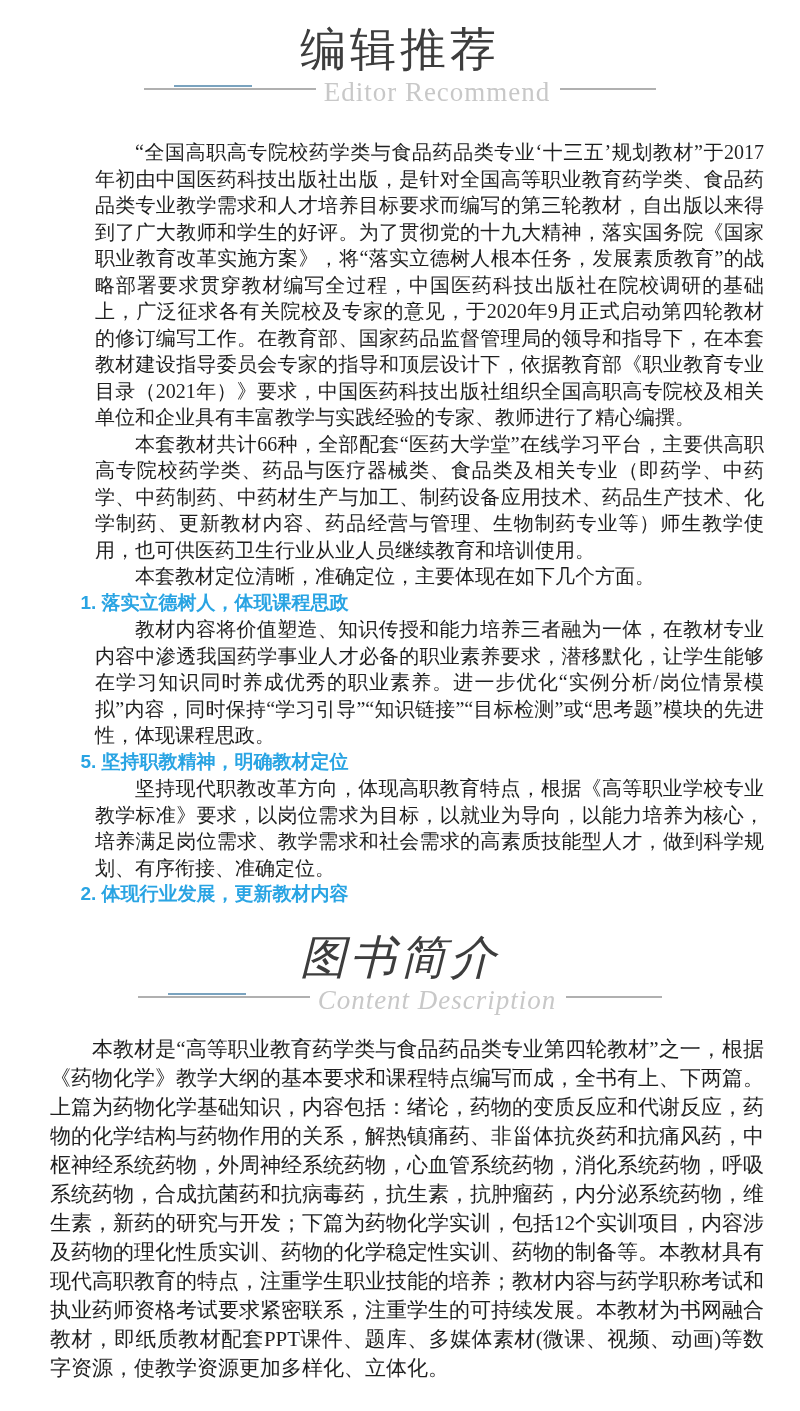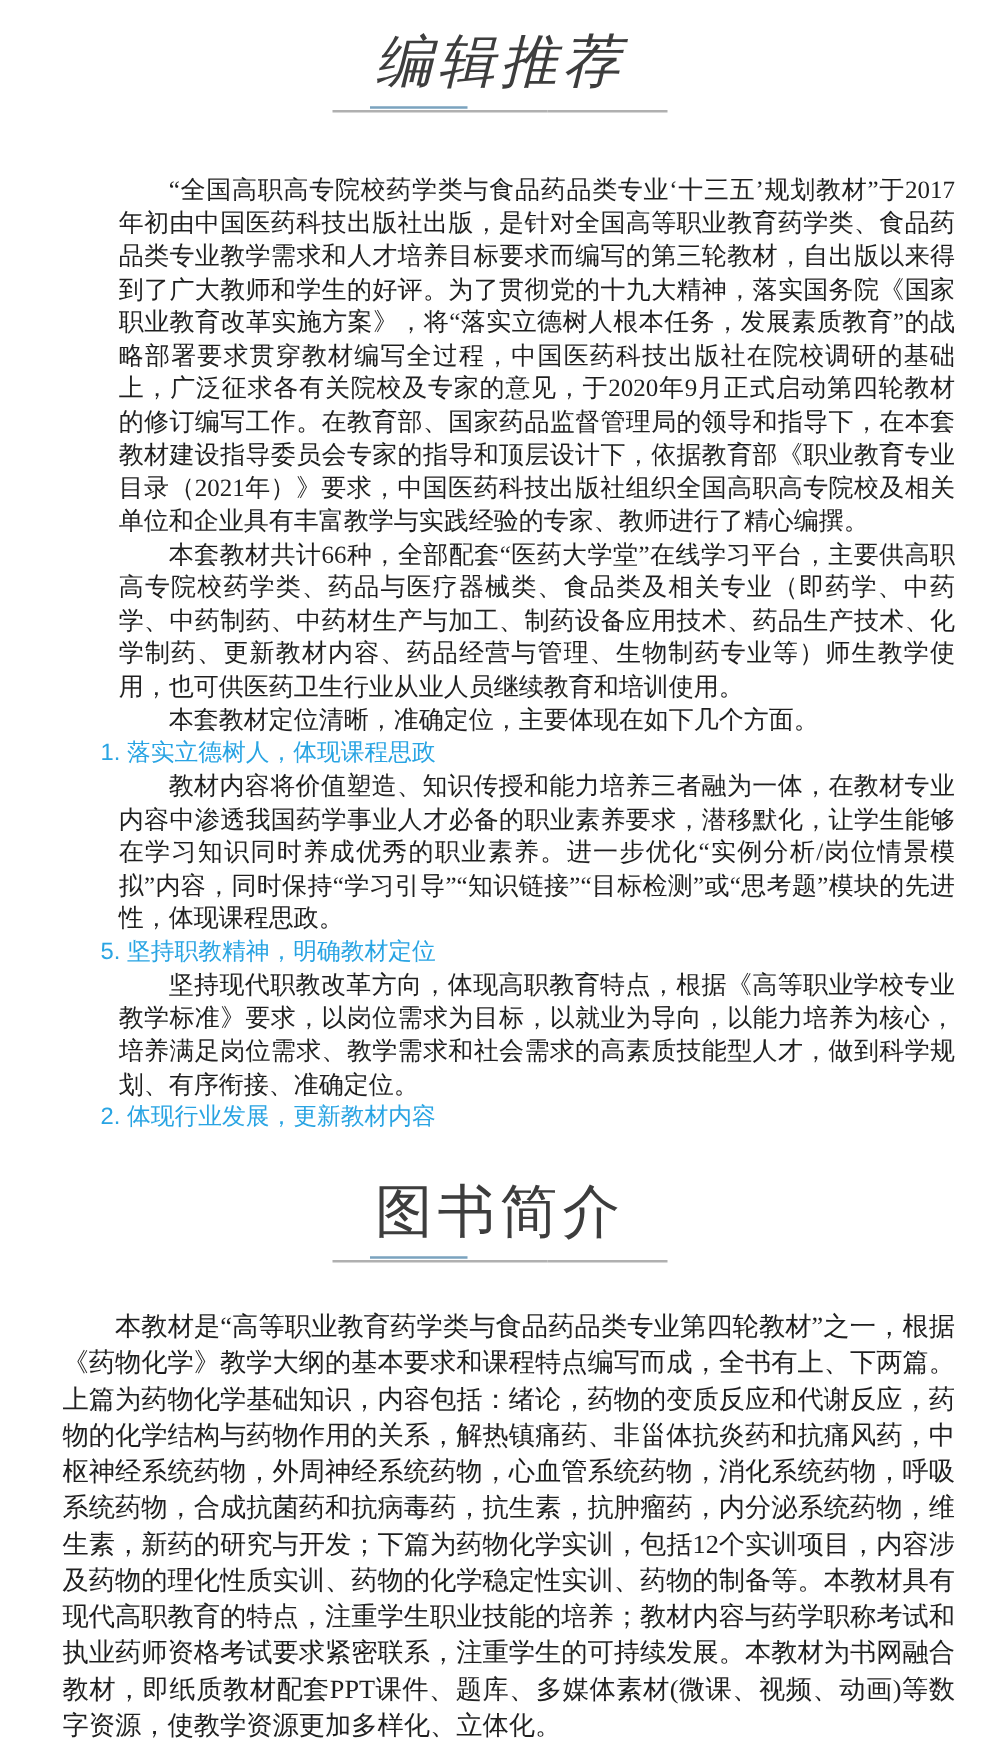--- a/index.html
+++ b/index.html
@@ -8,22 +8,22 @@
     min-height: 1411px;
     background: #ffffff;
     color: #1f1f1f;
     font-family: "Liberation Serif", "DejaVu Serif", serif;
     -webkit-font-smoothing: antialiased;
   }
   .page { width: 800px; overflow: hidden; }
 
   
   .section-header { text-align: center; }
-  .sec1-header { padding-top: 22px; font-style: italic; }
-  .sec2-header { margin-top: 34px; }
+  .sec1-header { padding-top: 22px; }
+  .sec2-header { margin-top: 22px; font-style: italic; }
   .hdr-title {
     font-family: "Liberation Sans", "DejaVu Sans", sans-serif;
     font-weight: 300;
     font-size: 46px;
     line-height: 55px;
     letter-spacing: 4px;
     color: var(--title-gray, #3d3d3d);
     text-align: center;
   }
   .hdr-divider {
@@ -62,38 +62,39 @@
     margin: 0;
     text-indent: 2em;
     text-align: justify;
   }
   .s1 p.para { font-size: 20px; line-height: 26.5px; margin-left: 45px; }
   .s2 p.para { font-size: 21px; line-height: 29px; }
   .s1 { margin-top: 26px; }
   .s2 { margin-top: 14px; }
   p.feature-heading {
     font-family: "Liberation Sans", "DejaVu Sans", sans-serif;
-    font-weight: normal;
+    font-weight: bold;
     color: var(--accent-blue, #29a4e3);
     font-size: 19px;
     line-height: 26.5px;
     text-indent: 1.6em;
   }
 </style>
 </head>
 <body style="color: rgb(31, 31, 31);">
 
 <div class="page">
 
   <div class="section-header sec1-header">
     <div class="hdr-title">编辑推荐</div>
     <div class="hdr-divider">
       <span class="hdr-line hdr-line-left">
           <span class="blue-seg"></span>
         </span>
+      <span class="hdr-subtitle">Editor Recommend</span>
       <span class="hdr-line hdr-line-right"></span>
     </div>
   </div>
 
   <div class="body-text s1">
     <p class="para">“全国高职高专院校药学类与食品药品类专业‘十三五’规划教材”于2017年初由中国医药科技出版社出版，是针对全国高等职业教育药学类、食品药品类专业教学需求和人才培养目标要求而编写的第三轮教材，自出版以来得到了广大教师和学生的好评。为了贯彻党的十九大精神，落实国务院《国家职业教育改革实施方案》，将“落实立德树人根本任务，发展素质教育”的战略部署要求贯穿教材编写全过程，中国医药科技出版社在院校调研的基础上，广泛征求各有关院校及专家的意见，于2020年9月正式启动第四轮教材的修订编写工作。在教育部、国家药品监督管理局的领导和指导下，在本套教材建设指导委员会专家的指导和顶层设计下，依据教育部《职业教育专业目录（2021年）》要求，中国医药科技出版社组织全国高职高专院校及相关单位和企业具有丰富教学与实践经验的专家、教师进行了精心编撰。</p>
     <p class="para">本套教材共计66种，全部配套“医药大学堂”在线学习平台，主要供高职高专院校药学类、药品与医疗器械类、食品类及相关专业（即药学、中药学、中药制药、中药材生产与加工、制药设备应用技术、药品生产技术、化学制药、更新教材内容、药品经营与管理、生物制药专业等）师生教学使用，也可供医药卫生行业从业人员继续教育和培训使用。</p>
     <p class="para">本套教材定位清晰，准确定位，主要体现在如下几个方面。</p>
     <p class="feature-heading">1. 落实立德树人，体现课程思政</p>
     <p class="para">教材内容将价值塑造、知识传授和能力培养三者融为一体，在教材专业内容中渗透我国药学事业人才必备的职业素养要求，潜移默化，让学生能够在学习知识同时养成优秀的职业素养。进一步优化“实例分析/岗位情景模拟”内容，同时保持“学习引导”“知识链接”“目标检测”或“思考题”模块的先进性，体现课程思政。</p>
@@ -101,20 +102,21 @@
     <p class="para">坚持现代职教改革方向，体现高职教育特点，根据《高等职业学校专业教学标准》要求，以岗位需求为目标，以就业为导向，以能力培养为核心，培养满足岗位需求、教学需求和社会需求的高素质技能型人才，做到科学规划、有序衔接、准确定位。</p>
     <p class="feature-heading">2. 体现行业发展，更新教材内容</p>
   </div>
 
   <div class="section-header sec2-header">
     <div class="hdr-title">图书简介</div>
     <div class="hdr-divider">
       <span class="hdr-line hdr-line-left">
           <span class="blue-seg"></span>
         </span>
+      <span class="hdr-subtitle">Content Description</span>
       <span class="hdr-line hdr-line-right"></span>
     </div>
   </div>
 
   <div class="body-text s2">
     <p class="para">本教材是“高等职业教育药学类与食品药品类专业第四轮教材”之一，根据《药物化学》教学大纲的基本要求和课程特点编写而成，全书有上、下两篇。上篇为药物化学基础知识，内容包括：绪论，药物的变质反应和代谢反应，药物的化学结构与药物作用的关系，解热镇痛药、非甾体抗炎药和抗痛风药，中枢神经系统药物，外周神经系统药物，心血管系统药物，消化系统药物，呼吸系统药物，合成抗菌药和抗病毒药，抗生素，抗肿瘤药，内分泌系统药物，维生素，新药的研究与开发；下篇为药物化学实训，包括12个实训项目，内容涉及药物的理化性质实训、药物的化学稳定性实训、药物的制备等。本教材具有现代高职教育的特点，注重学生职业技能的培养；教材内容与药学职称考试和执业药师资格考试要求紧密联系，注重学生的可持续发展。本教材为书网融合教材，即纸质教材配套PPT课件、题库、多媒体素材(微课、视频、动画)等数字资源，使教学资源更加多样化、立体化。</p>
 
   </div>
 
 </div>

